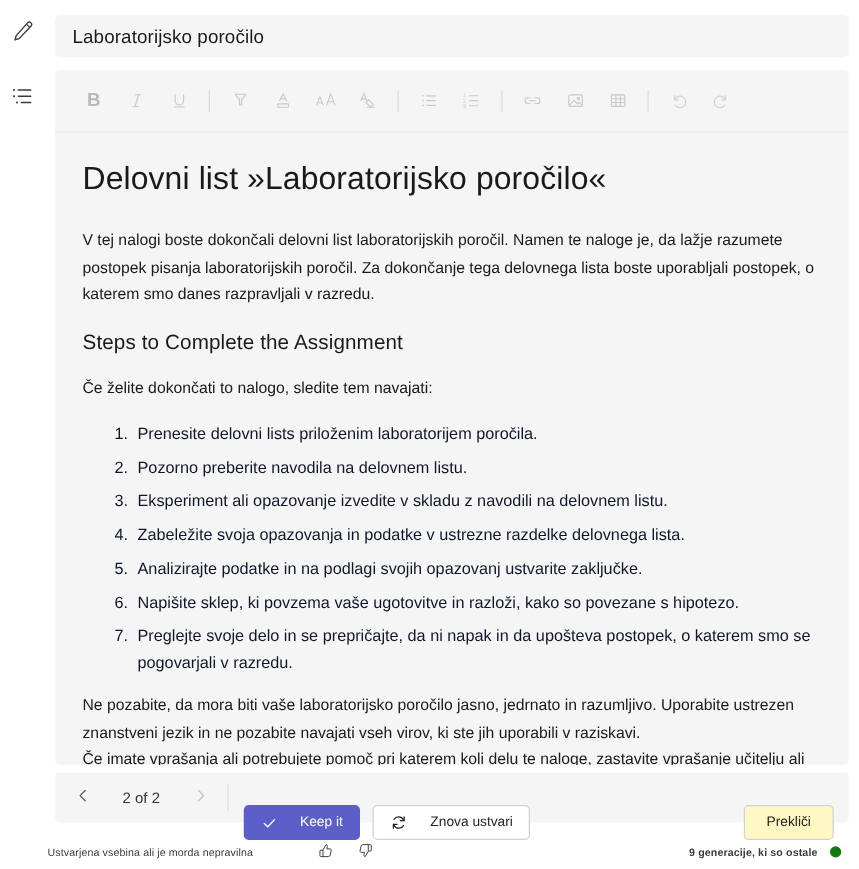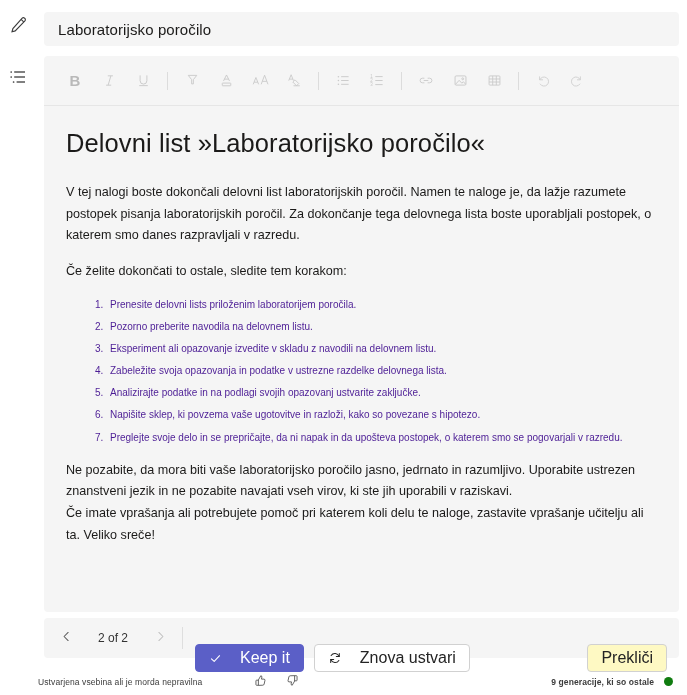--- a/index.html
+++ b/index.html
@@ -119,23 +119,23 @@
     font-size: 16.5px;
     font-weight: 400;
     color: #1b1a19;
     letter-spacing: 0.1px;
   }
   .doc ol {
     margin: 8px 0 14px 0;
     padding-left: 40px;
   }
   .doc ol li {
-    font-size: 10px;
+    font-size: 13px;
     line-height: 1.62;
-    color: #4c1d95;
+    color: #0f172a;
     margin-bottom: 6px;
     padding-left: 4px;
   }
   .tail p { margin-bottom: 0px; }
   .tail p + p { margin-top: 0px; }
 
   
   .action-bar {
     position: absolute;
     left: 44px; top: 618px;
@@ -164,21 +164,21 @@
     background: #dedede;
     margin: 0 12px;
   }
   .btn {
     height: 28px;
     border-radius: 4px;
     display: inline-flex;
     align-items: center;
     justify-content: center;
     gap: 18px;
-    font-size: 16px;
+    font-size: 11px;
     cursor: pointer;
     padding: 0 13px;
     white-space: nowrap;
     margin-top: 40px;
   }
   .btn-primary {
     background: #5b5fc7;
     color: #ffffff;
     border: 1px solid #5b5fc7;
     min-width: 92px;
@@ -406,21 +406,22 @@
             <path d="M14 5.2v4h-4"></path>
             <path d="M13.8 9a5.4 5.4 0 1 0-.4 5.2" stroke-linecap="round"></path>
           </svg>
         </span>
       </div>
     </div>
 
     <div class="doc">
       <h1>Delovni list »Laboratorijsko poročilo«</h1>
       <p>V tej nalogi boste dokončali delovni list laboratorijskih poročil. Namen te naloge je, da lažje razumete postopek pisanja laboratorijskih poročil. Za dokončanje tega delovnega lista boste uporabljali postopek, o katerem smo danes razpravljali v razredu.</p>
-      <p>Če želite dokončati to ostale, sledite tem korakom:</p>
+      <h2>Steps to Complete the Assignment</h2>
+      <p>Če želite dokončati to nalogo, sledite tem navajati:</p>
       <ol>
         <li>Prenesite delovni lists priloženim laboratorijem poročila.</li>
         <li>Pozorno preberite navodila na delovnem listu.</li>
         <li>Eksperiment ali opazovanje izvedite v skladu z navodili na delovnem listu.</li>
         <li>Zabeležite svoja opazovanja in podatke v ustrezne razdelke delovnega lista.</li>
         <li>Analizirajte podatke in na podlagi svojih opazovanj ustvarite zaključke.</li>
         <li>Napišite sklep, ki povzema vaše ugotovitve in razloži, kako so povezane s hipotezo.</li>
         <li>Preglejte svoje delo in se prepričajte, da ni napak in da upošteva postopek, o katerem smo se pogovarjali v razredu.</li>
       </ol>
       <div class="tail">

